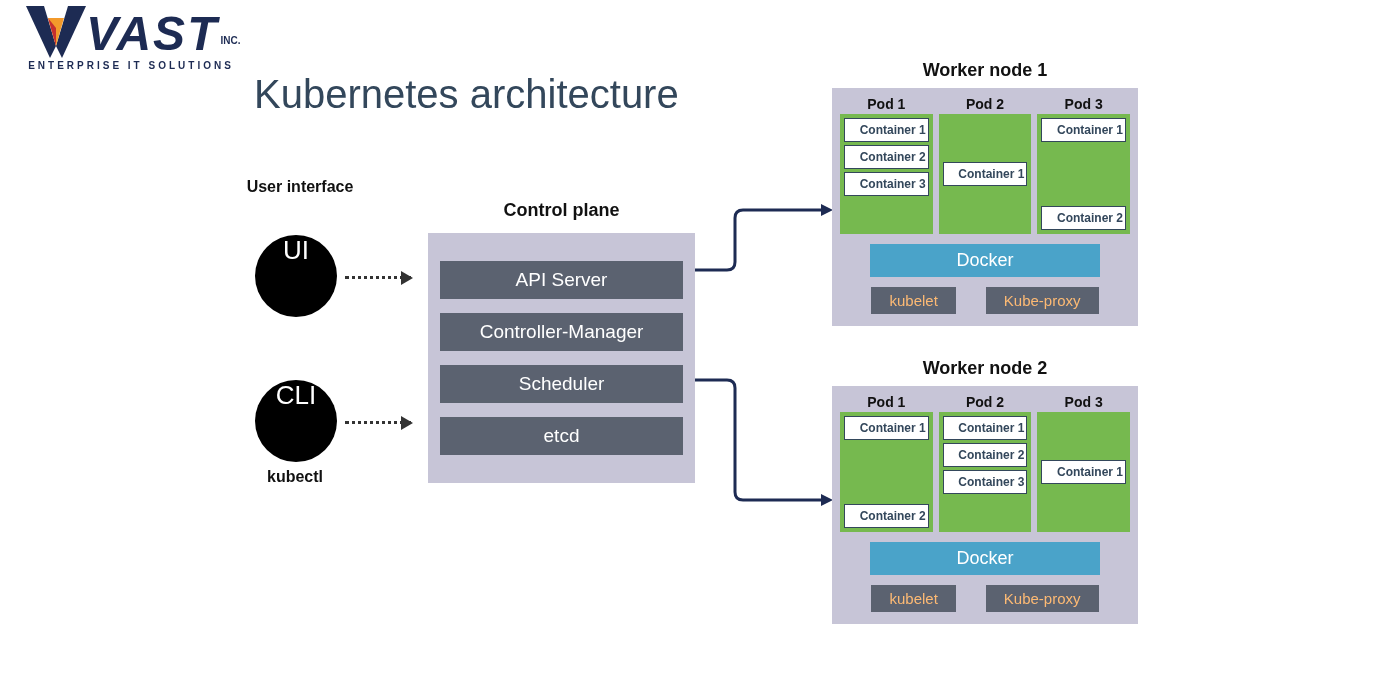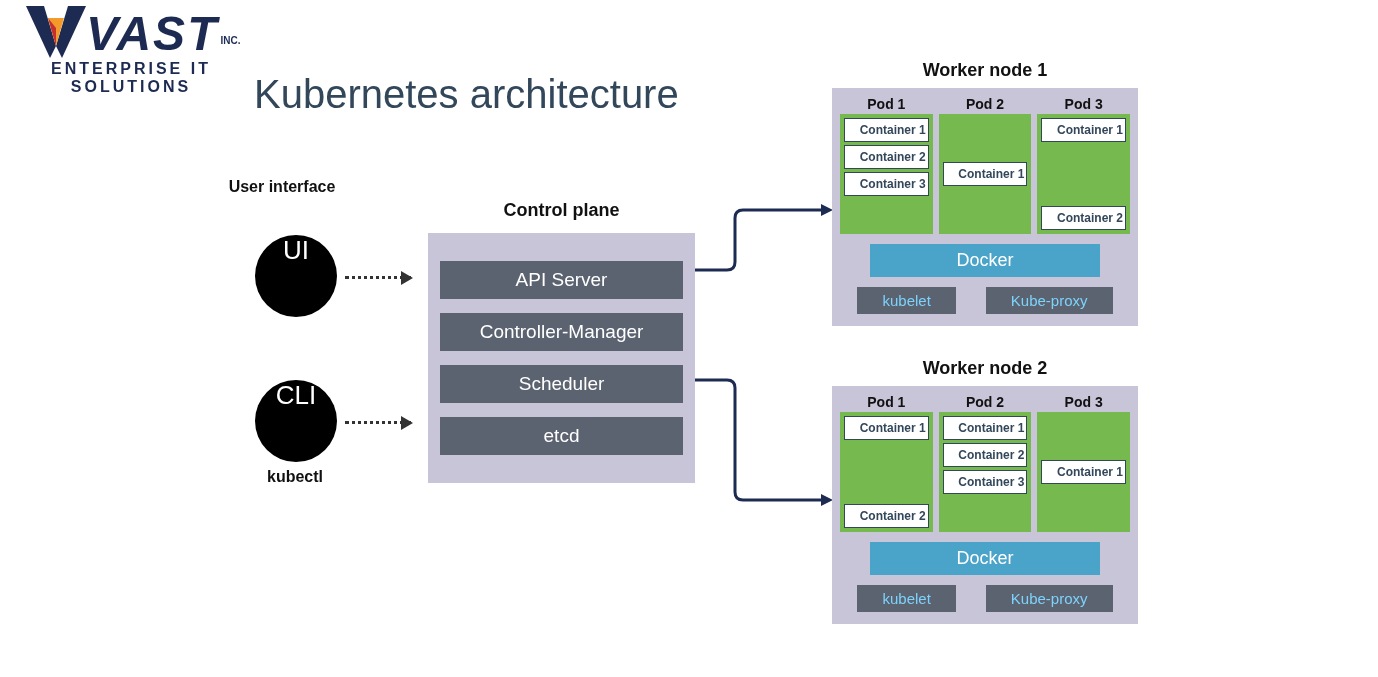--- a/index.html
+++ b/index.html
@@ -30,21 +30,21 @@
     font-size: 48px;
     font-weight: 800;
     font-style: italic;
     color: #1d2b53;
     letter-spacing: 2px;
     line-height: 1;
     margin-top: 20px;
   }
   .logo-inc { font-size: 10px; font-weight: 800; color:#1d2b53; vertical-align: super; margin-left:2px;}
   .logo-sub {
-    font-size: 16px; letter-spacing: 3px; font-weight: 600; color:#1d2b53;
+    font-size: 10px; letter-spacing: 3px; font-weight: 600; color:#1d2b53;
     text-align: center; margin-top: 2px;
   }
 
   
   .title {
     position: absolute;
     top: 72px; left: 254px;
     font-size: 40px;
     font-weight: 500;
     color: #33475b;
@@ -171,23 +171,23 @@
     padding: 6px 0;
     margin: 10px 30px 10px 30px;
   }
   .agents-row {
     display: flex;
     gap: 30px;
     justify-content: center;
   }
   .agent {
     background: #5b6270;
-    color: #7dd3fc;
+    color: #fdba74;
     font-size: 15px;
-    padding: 5px 25px;
+    padding: 5px 18px;
   }
 </style>
 </head>
 <body>
 
 <div class="logo">
   <div class="logo-top">
     <div class="logo-v">
       <svg viewBox="0 0 60 52" width="60" height="52">
         <polygon points="0,0 18,0 30,40 24,52" fill="#1d2b53"></polygon>
@@ -198,21 +198,21 @@
     </div>
     <div>
       <span class="logo-text">VAST</span><span class="logo-inc">INC.</span>
     </div>
   </div>
   <div class="logo-sub">ENTERPRISE IT SOLUTIONS</div>
 </div>
 
 <div class="title">Kubernetes architecture</div>
 
-<div class="label-above" style="top:178px; left:222px;">User interface</div>
+<div class="label-above" style="top:178px; left:240px;">User interface</div>
 <div class="circle" style="top:235px; left:255px;">
   <span>UI</span>
 </div>
 <div class="dotted-arrow" style="top:276px; left:345px; width:66px;"></div>
 
 <div class="circle" style="top:380px; left:255px;">
   <span>CLI</span>
 </div>
 <div class="label-below" style="top:468px; left:235px;">kubectl</div>
 <div class="dotted-arrow" style="top:421px; left:345px; width:66px;"></div>

